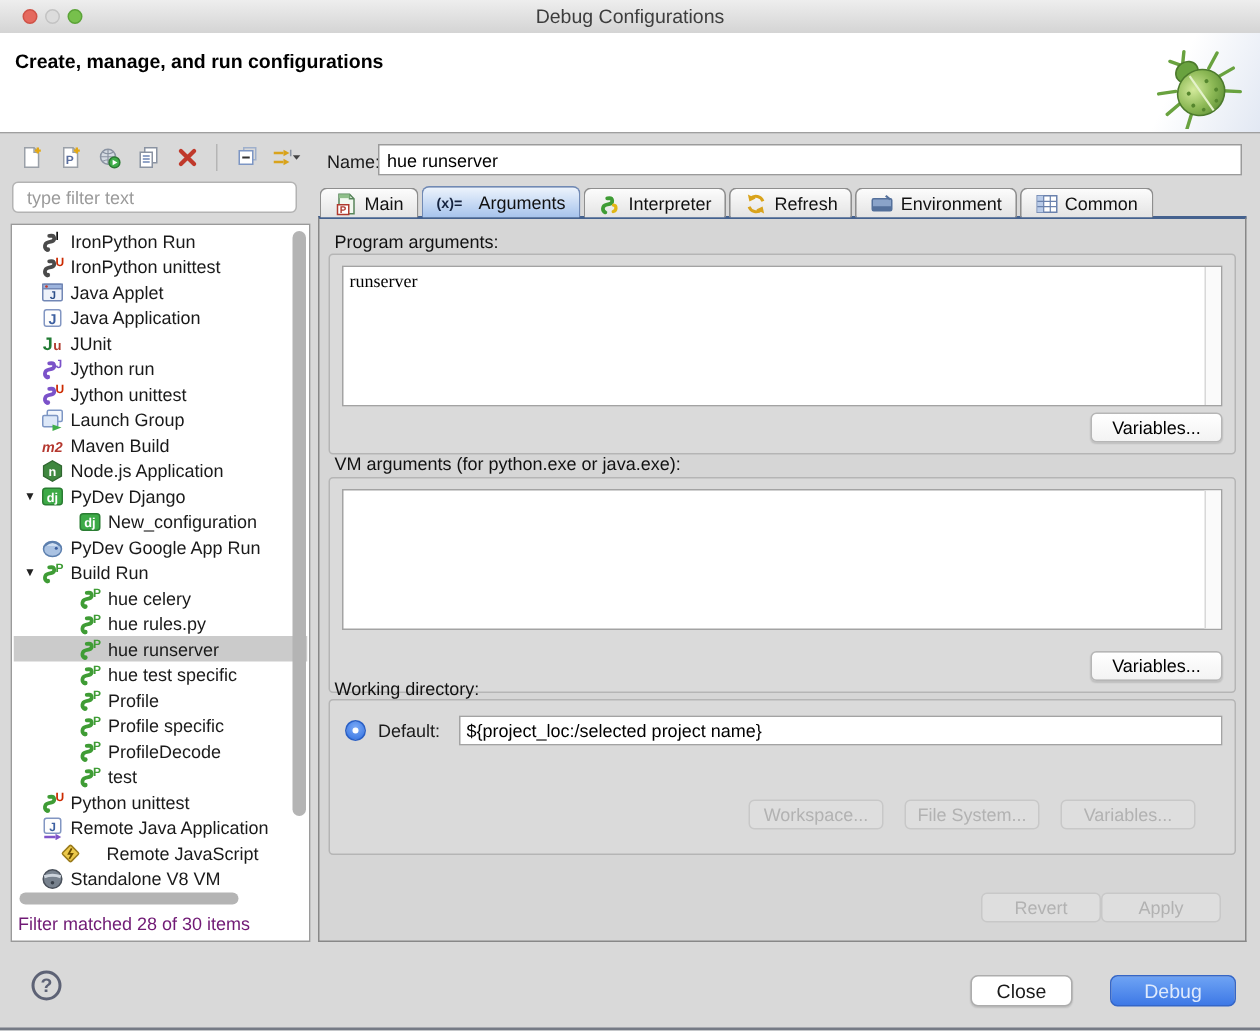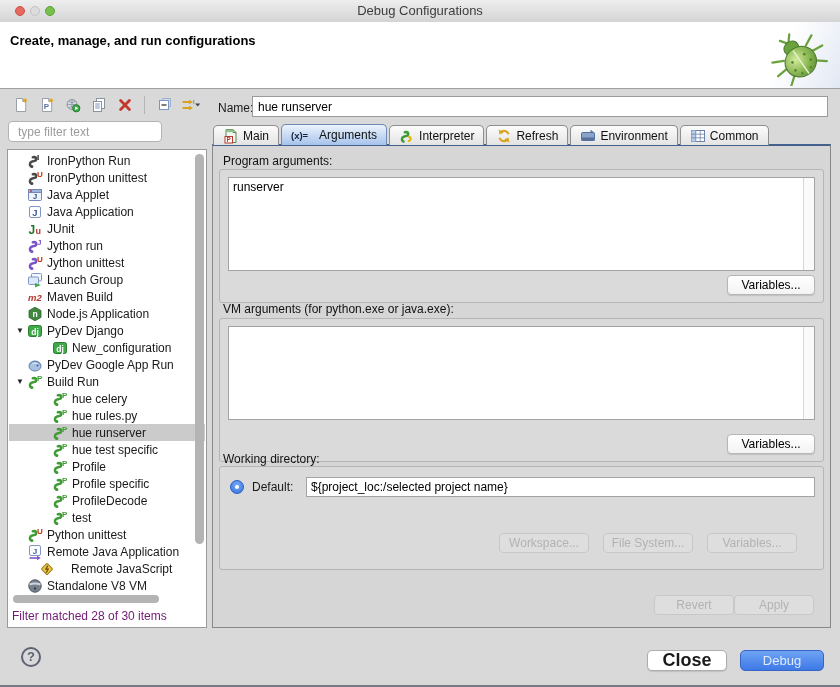--- a/index.html
+++ b/index.html
@@ -17,21 +17,21 @@
   .tl-green{left:45px;background:#77c04c;border:1px solid #5ba338;}
   
   .header{position:absolute;top:22px;left:0;right:0;height:66px;background:#fff;border-bottom:1px solid #9f9f9f;}
   .header-title{position:absolute;left:10px;top:11px;font-weight:bold;font-size:13px;color:#000;}
   .header-art{position:absolute;right:0;top:0;width:82px;height:66px;
     background:linear-gradient(115deg,#ffffff 35%,#e2e8f3 100%);display:flex;align-items:center;justify-content:center;}
   
   .toolbar{position:absolute;left:10px;top:93px;height:24px;display:flex;align-items:center;gap:5px;}
   .tbtn{width:21px;height:21px;display:flex;align-items:center;justify-content:center;border-radius:3px;}
   .tsep{width:1px;height:18px;background:#b5b5b5;margin:0 4px;}
-  .filter-input{position:absolute;left:8px;top:121px;width:154px;height:21px;box-sizing:border-box;
+  .filter-input{position:absolute;left:8px;top:121px;width:190px;height:21px;box-sizing:border-box;
     border:1px solid #b3b3b3;border-radius:4px;padding:0 9px;font-size:12px;color:#333;background:#fff;
     font-family:"Liberation Sans",sans-serif;outline:none;}
   .filter-input::placeholder{color:#9b9b9b;}
   .tree-box{position:absolute;left:7px;top:149px;width:200px;height:479px;box-sizing:border-box;
     background:#fff;border:1px solid #9a9a9a;}
   .tree{position:absolute;left:1px;right:1px;top:2px;bottom:32px;overflow:hidden;}
   .trow{height:17px;display:flex;align-items:center;white-space:nowrap;}
   .trow.selected{background:#cbcbcb;}
   .expander{width:14px;flex:none;text-align:center;font-size:8px;color:#222;line-height:17px;}
   .ticon{width:16px;height:16px;flex:none;margin-right:4px;}
@@ -49,21 +49,21 @@
     border:1px solid #8e8e8e;border-bottom:none;border-radius:5px 5px 0 0;
     background:linear-gradient(#fcfcfc,#e3e3e3);margin-right:2px;font-size:12px;color:#111;}
   .tab.selected{background:linear-gradient(#ecf3fc,#a6c3ec);height:21px;border-color:#7089b4;z-index:4;}
   .tab .tabicon{display:flex;align-items:center;}
   .content{position:absolute;left:212px;top:144px;width:619px;height:484px;box-sizing:border-box;
     border:1px solid #888;border-top:2px solid #44618e;background:#d6d6d6;}
   .gl{position:absolute;left:10px;font-size:12px;color:#111;}
   .group{position:absolute;left:6px;width:605px;box-sizing:border-box;border:1px solid #b5b5b5;border-radius:3px;background:#dadada;}
   .ta-wrap{position:absolute;left:8px;right:8px;top:7px;height:94px;background:#fff;border:1px solid #a3a3a3;box-sizing:border-box;}
   .ta{position:absolute;left:0;top:0;right:10px;bottom:0;border:none;resize:none;outline:none;
-    font-family:Liberation Sans, sans-serif;font-size:12px;padding:2px 4px;background:transparent;}
+    font-family:Liberation Serif, serif;font-size:12px;padding:2px 4px;background:transparent;}
   .ta-sb{position:absolute;right:0;top:0;bottom:0;width:10px;background:#fafafa;border-left:1px solid #d8d8d8;}
   .btn{box-sizing:border-box;height:20px;border:1px solid #b6b6b6;border-radius:4px;
     background:linear-gradient(#ffffff,#f3f3f3);font-family:"Liberation Sans",sans-serif;font-size:12px;color:#000;
     box-shadow:0 1px 1px rgba(0,0,0,0.12);display:flex;align-items:center;justify-content:center;}
   .btn.disabled{color:#b2b2b2;background:#dedede;border-color:#c8c8c8;box-shadow:none;}
   .vars-btn{position:absolute;right:8px;bottom:7px;width:88px;}
   .radio{width:14px;height:14px;border-radius:50%;box-sizing:border-box;flex:none;position:relative;}
   .radio.on{background:radial-gradient(circle at 50% 35%,#7dabf7,#2f6fe0);border:1px solid #2a5fc4;}
   .radio.on::after{content:"";position:absolute;left:4px;top:4px;width:4px;height:4px;border-radius:50%;background:#fff;}
   .radio.off{background:linear-gradient(#ffffff,#efefef);border:1px solid #b4b4b4;}
@@ -71,23 +71,23 @@
   .wd-label{margin-left:8px;width:54px;}
   .wd-field{flex:1;height:20px;box-sizing:border-box;border:1px solid #a3a3a3;background:#fff;
     font-family:"Liberation Sans",sans-serif;font-size:12px;padding:2px 4px;outline:none;}
   .wd-btns{position:absolute;right:26px;top:66px;display:flex;gap:14px;}
   .wd-btns .btn{width:90px;}
   .ra-row{position:absolute;right:16px;top:449px;display:flex;gap:0;}
   .ra-row .btn{width:80px;}
   
   .help-btn{position:absolute;left:21px;top:647px;width:20px;height:20px;border-radius:50%;box-sizing:border-box;
     border:2px solid #5d6275;color:#5d6275;font-weight:bold;font-size:13px;text-align:center;line-height:16px;background:#fff0;}
-  .close-btn{position:absolute;left:647px;top:650px;width:80px;height:21px;border-radius:5px;box-sizing:border-box;
-    background:#fff;border:1px solid #adadad;font-size:18px;display:flex;align-items:center;justify-content:center;
-    box-shadow:0 1px 1px rgba(0,0,0,0.12);font-weight:bold;}
+  .close-btn{position:absolute;left:647px;top:650px;width:68px;height:21px;border-radius:5px;box-sizing:border-box;
+    background:#fff;border:1px solid #adadad;font-size:13px;display:flex;align-items:center;justify-content:center;
+    box-shadow:0 1px 1px rgba(0,0,0,0.12);}
   .debug-btn{position:absolute;left:740px;top:650px;width:84px;height:21px;border-radius:5px;box-sizing:border-box;
     background:linear-gradient(#6ea3f4,#3e79e6);border:1px solid #3566c7;color:#dfeafc;font-size:13px;
     display:flex;align-items:center;justify-content:center;}
 </style>
 </head>
 <body>
 
 <div class="window">
 
   <div class="titlebar">

